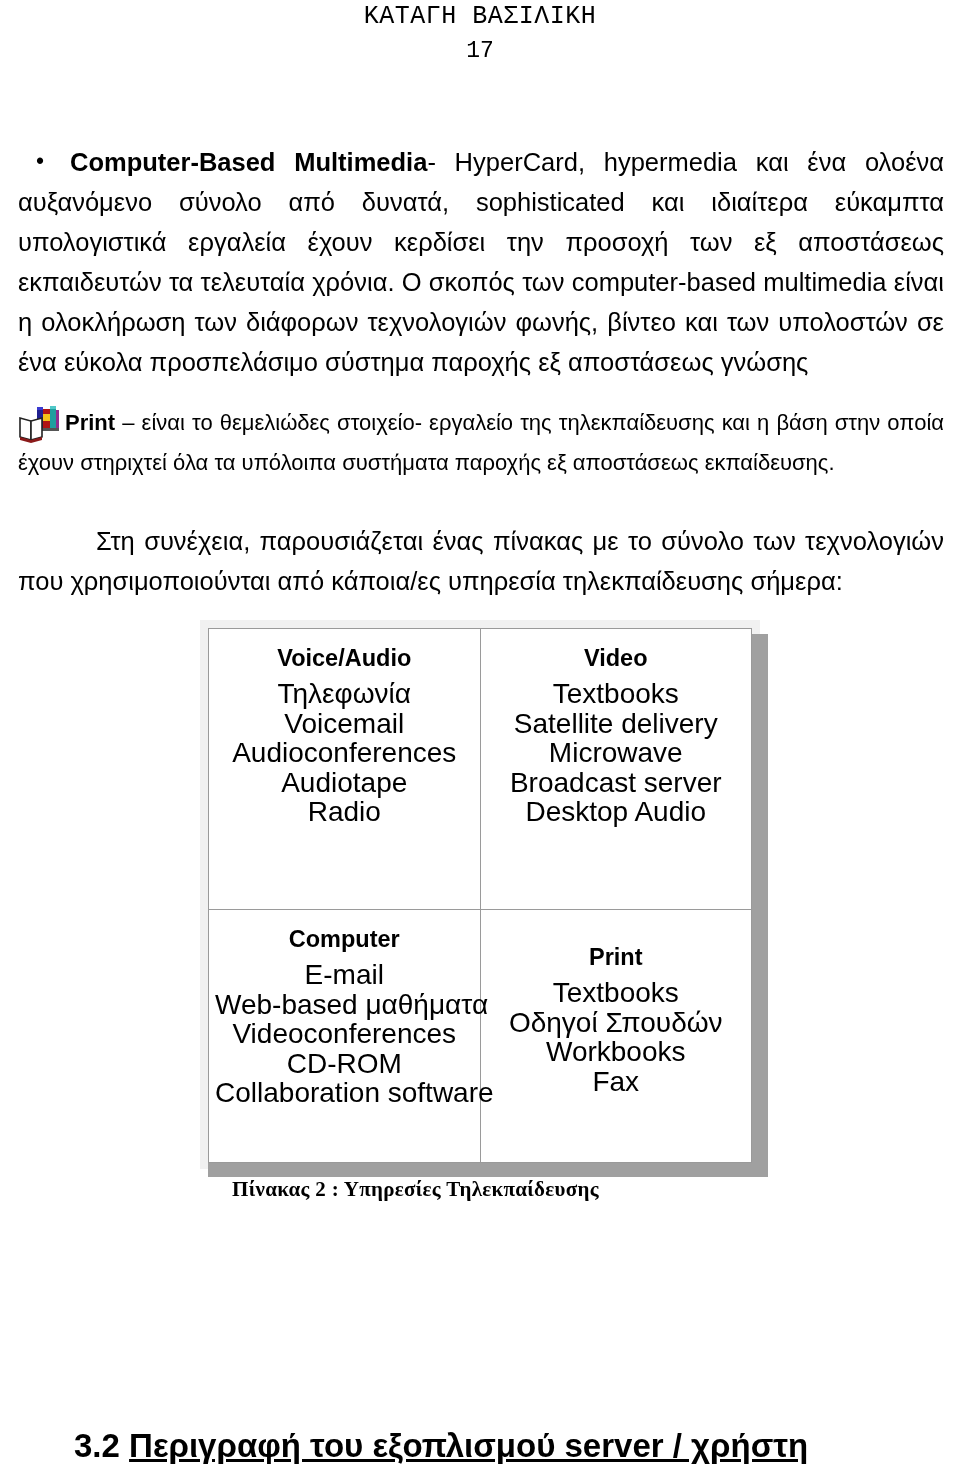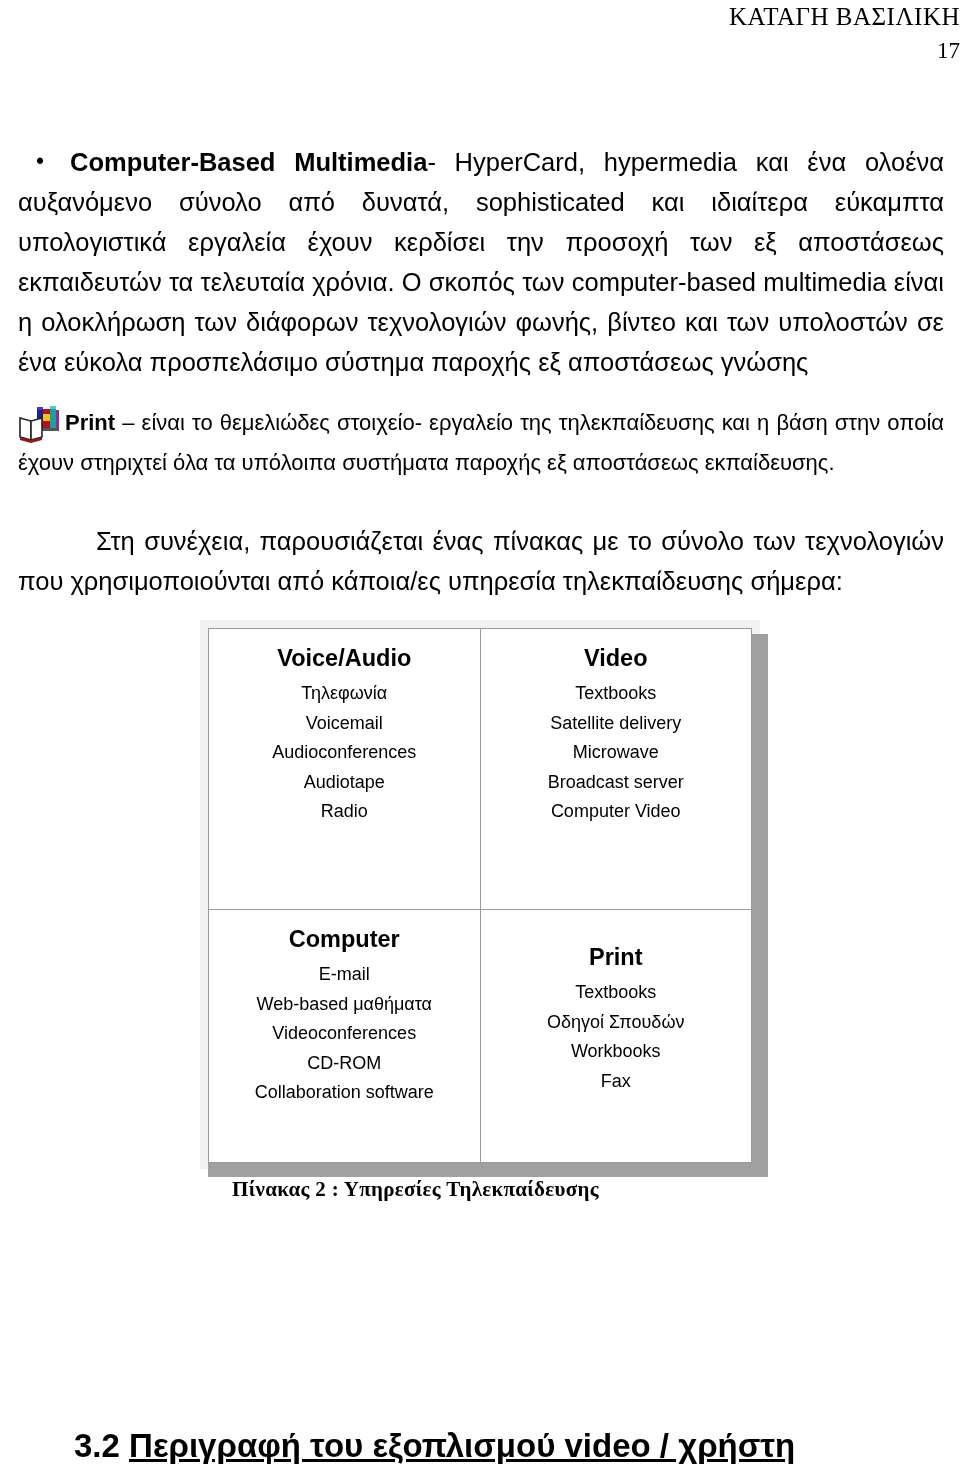--- a/index.html
+++ b/index.html
@@ -15,22 +15,22 @@
     color: #000000;
     overflow: hidden;
   }
 
   
   .page-header {
     position: absolute;
     top: 0;
     left: 0;
     width: 960px;
-    text-align: right;
-    font-family: Liberation Serif, serif;
+    text-align: center;
+    font-family: Liberation Mono, monospace;
   }
   .header-author {
     font-size: 25px;
     line-height: 30px;
     letter-spacing: 0.5px;
     padding-top: 2px;
   }
   .header-pagenum {
     font-size: 23px;
     line-height: 30px;
@@ -135,21 +135,21 @@
     text-align: center;
   }
   .cell-title {
     font-size: 23.5px;
     font-weight: bold;
     line-height: 30px;
     margin: 0 0 6px 0;
   }
   .cell-title.shift-down { margin-top: 18px; }
   .cell-list {
-    font-size: 18px;
+    font-size: 28px;
     line-height: 29.5px;
     margin: 0;
   }
   .cell-list div { white-space: nowrap; }
 
   .row-top td { height: 250px; }
   .row-bottom td { height: 222px; }
 
   
   .table-caption {
@@ -231,21 +231,21 @@
             <div>Radio</div>
           </div>
         </td>
         <td>
           <p class="cell-title">Video</p>
           <div class="cell-list">
             <div>Textbooks</div>
             <div>Satellite delivery</div>
             <div>Microwave</div>
             <div>Broadcast server</div>
-            <div>Computer Video</div>
+            <div>Desktop Audio</div>
           </div>
         </td>
       </tr>
       <tr class="row-bottom">
         <td>
           <p class="cell-title">Computer</p>
           <div class="cell-list">
             <div>E-mail</div>
             <div>Web-based μαθήματα</div>
             <div>Videoconferences</div>
@@ -264,14 +264,14 @@
         </td>
       </tr>
     </tbody>
       </table>
   </div>
 </div>
 
 <div class="table-caption">Πίνακας 2 : Υπηρεσίες Τηλεκπαίδευσης</div>
 
 <div class="section-heading">
-  <span>3.2 </span><span class="underlined">Περιγραφή του εξοπλισμού video / χρήστη</span>
+  <span>3.2 </span><span class="underlined">Περιγραφή του εξοπλισμού server / χρήστη</span>
 </div>
 
 </body></html>

